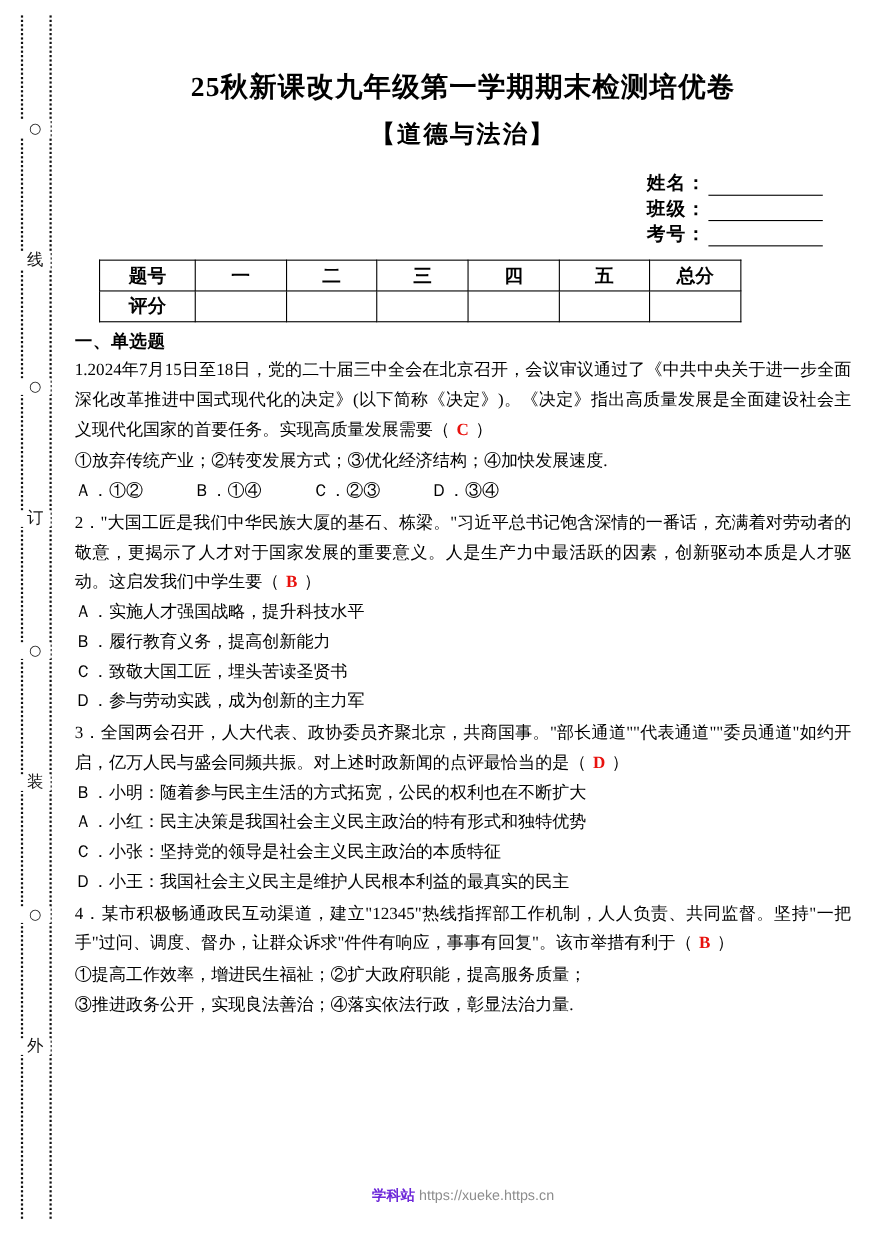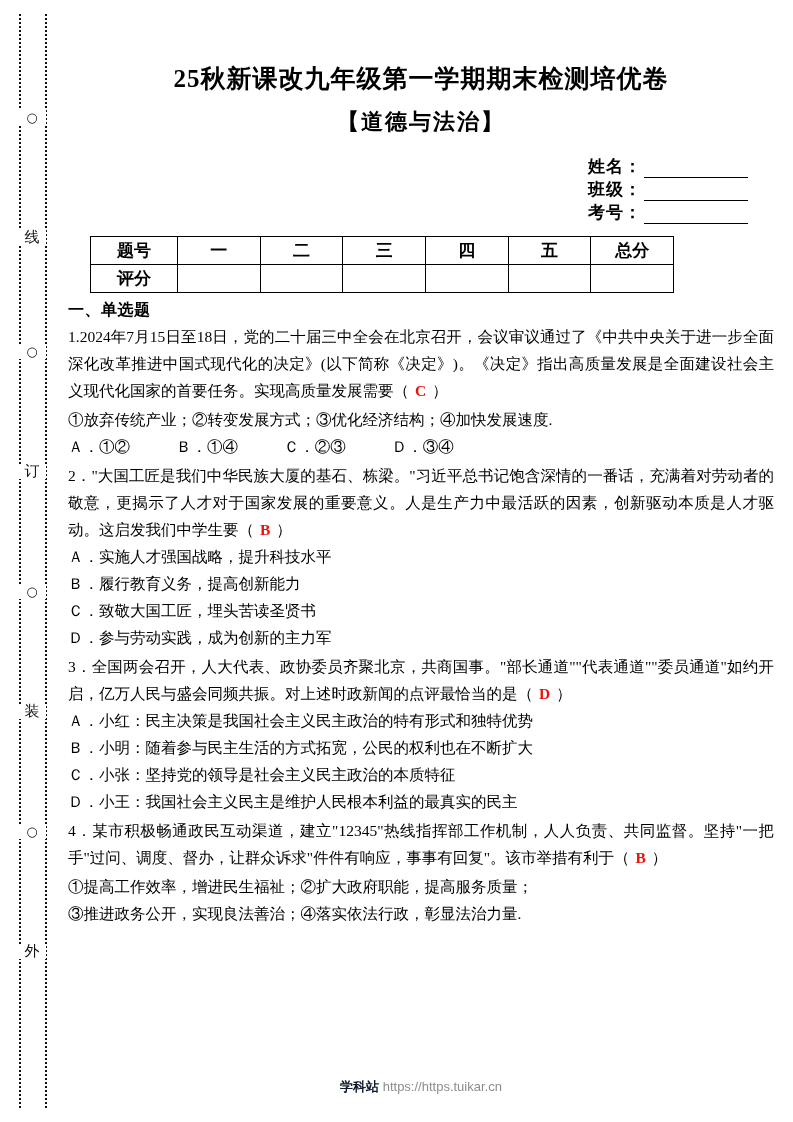--- a/index.html
+++ b/index.html
@@ -172,21 +172,21 @@
     position: absolute;
     left: 0;
     right: 0;
     bottom: 26px;
     text-align: center;
     font-size: 13px;
     color: #9a9a9a;
     font-family: "Liberation Sans", sans-serif;
   }
   .watermark .brand {
-    color: #0f172a;
+    color: #6d28d9;
     font-weight: bold;
     font-size: 13px;
     font-family: Liberation Sans, sans-serif;
   }
   .watermark .url {
     color: #8d8d8d;
   }
 </style>
 </head>
 <body>
@@ -266,29 +266,29 @@
     <span>2．"大国工匠是我们中华民族大厦的基石、栋梁。"习近平总书记饱含深情的一番话，充满着对劳动者的敬意，更揭示了人才对于国家发展的重要意义。人是生产力中最活跃的因素，创新驱动本质是人才驱动。这启发我们中学生要（</span><span class="ans">B</span><span>）</span>
   </div>
   <div class="opt-line">Ａ．实施人才强国战略，提升科技水平</div>
   <div class="opt-line">Ｂ．履行教育义务，提高创新能力</div>
   <div class="opt-line">Ｃ．致敬大国工匠，埋头苦读圣贤书</div>
   <div class="opt-line">Ｄ．参与劳动实践，成为创新的主力军</div>
 
   <div class="q">
     <span>3．全国两会召开，人大代表、政协委员齐聚北京，共商国事。"部长通道""代表通道""委员通道"如约开启，亿万人民与盛会同频共振。对上述时政新闻的点评最恰当的是（</span><span class="ans">D</span><span>）</span>
   </div>
+  <div class="opt-line">Ｂ．小明：随着参与民主生活的方式拓宽，公民的权利也在不断扩大</div>
   <div class="opt-line">Ａ．小红：民主决策是我国社会主义民主政治的特有形式和独特优势</div>
-  <div class="opt-line">Ｂ．小明：随着参与民主生活的方式拓宽，公民的权利也在不断扩大</div>
   <div class="opt-line">Ｃ．小张：坚持党的领导是社会主义民主政治的本质特征</div>
   <div class="opt-line">Ｄ．小王：我国社会主义民主是维护人民根本利益的最真实的民主</div>
 
   <div class="q">
     <span>4．某市积极畅通政民互动渠道，建立"12345"热线指挥部工作机制，人人负责、共同监督。坚持"一把手"过问、调度、督办，让群众诉求"件件有响应，事事有回复"。该市举措有利于（</span><span class="ans">B</span><span>）</span>
   </div>
   <div class="q" style="white-space:pre-line">①提高工作效率，增进民生福祉；②扩大政府职能，提高服务质量；
 ③推进政务公开，实现良法善治；④落实依法行政，彰显法治力量.</div>
 
   <div class="watermark">
     <span class="brand">学科站</span>
-    <span class="url">https://https.tuikar.cn</span>
+    <span class="url">https://xueke.https.cn</span>
   </div>
 
 </div>
 
 </body></html>

